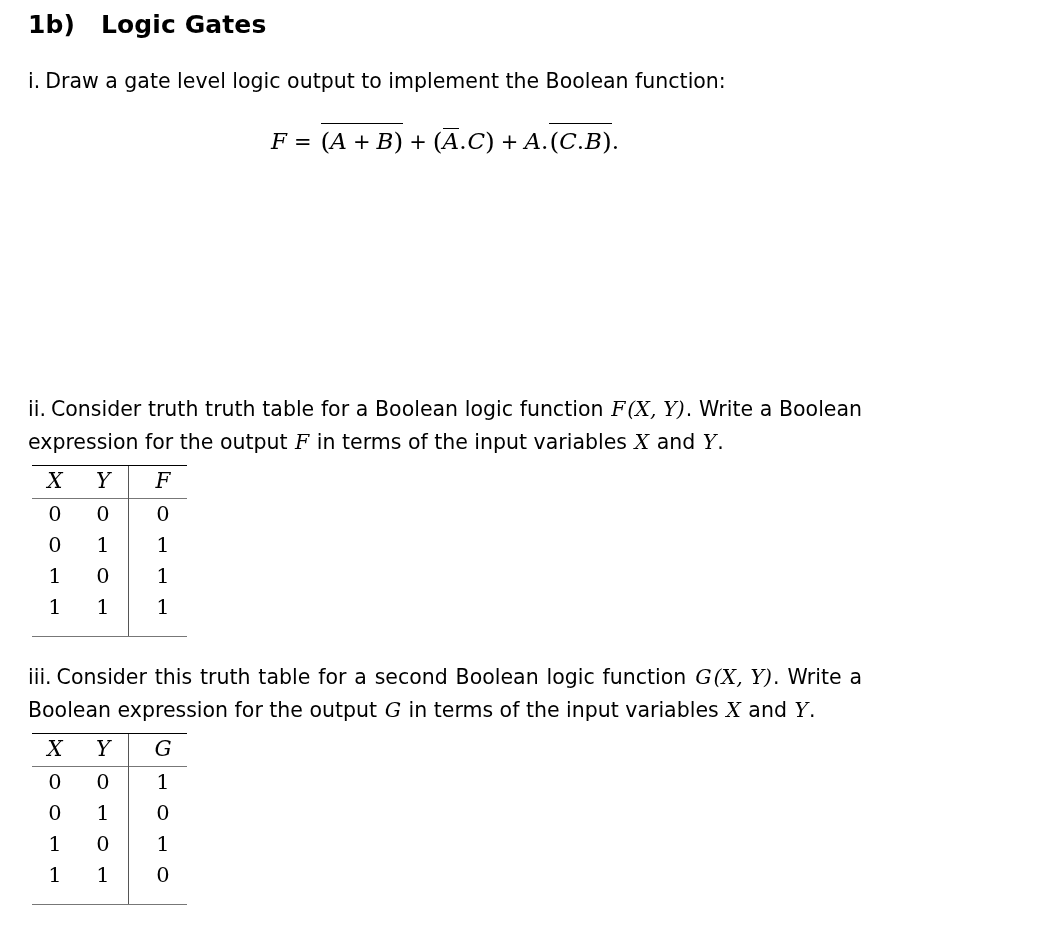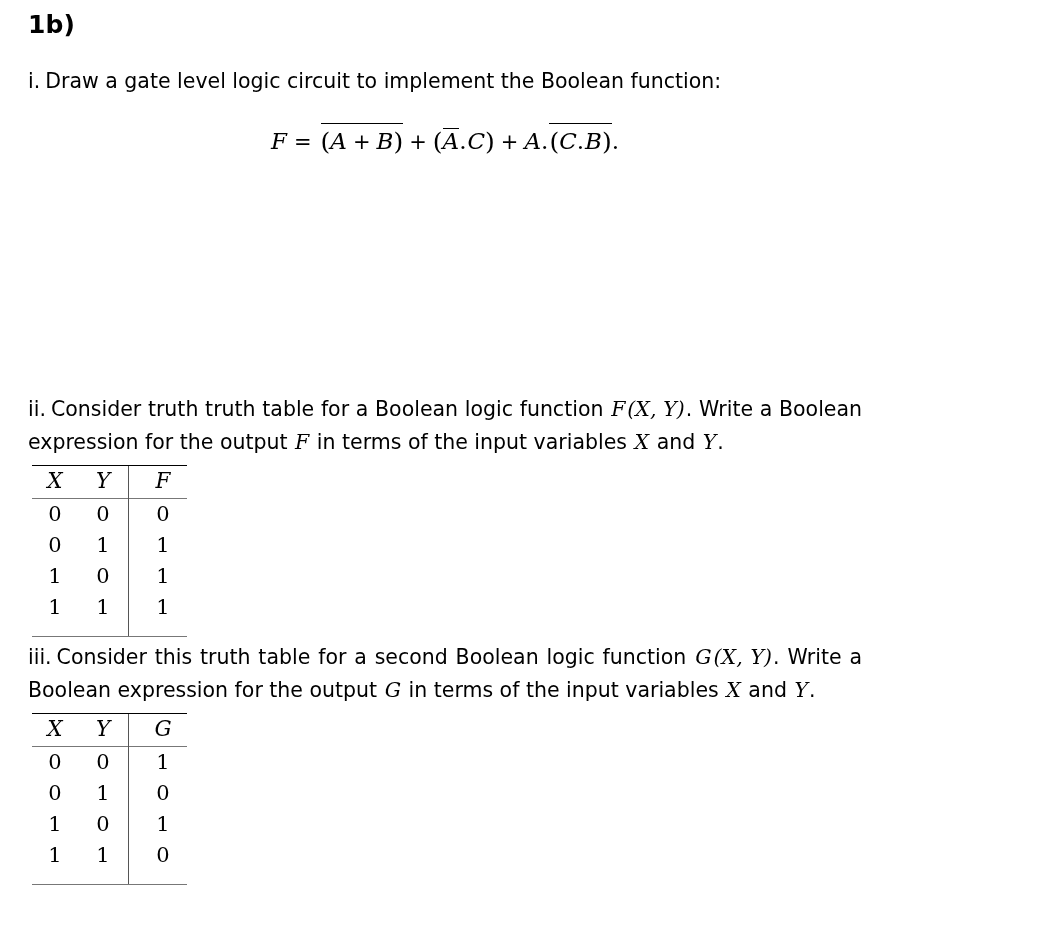--- a/index.html
+++ b/index.html
@@ -145,24 +145,25 @@
   .botrule-row > * { border-bottom: 1.1px solid #777; }
   .spacer-row td { height: 6px; padding: 0; }
 </style>
 </head>
 <body>
 
 <div class="page">
 
   <div class="heading">
     <span class="h-num">1b)</span>
+    <span>Logic Gates</span>
   </div>
 
   <div class="para">
-    <span class="lbl">i.</span><span>Draw a gate level logic circuit to implement the Boolean function:</span>
+    <span class="lbl">i.</span><span>Draw a gate level logic output to implement the Boolean function:</span>
   </div>
 
   <div class="formula-wrap">
     <div class="formula">
       <i>F</i>
         <span class="eq">=</span>
         <span class="ovl"><span class="paren">(</span><i>A</i><span class="op">+</span><i>B</i><span class="paren">)</span></span>
         <span class="op">+</span>
         <span><span class="paren">(</span><span class="ovl-tight"><i>A</i></span><span class="dotop">.</span><i>C</i><span class="paren">)</span></span>
         <span class="op">+</span>
@@ -209,21 +210,21 @@
         </tr>
         <tr class="spacer-row botrule-row">
           <td class="col-x"></td>
           <td class="col-y"></td>
           <td class="col-out vrule"></td>
         </tr>
       </tbody>
     </table>
   </div>
 
-  <div class="para" style="margin-top:4px;">
+  <div class="para" style="margin-top:24px;">
     <span class="lbl">iii.</span><span>Consider this truth table for a second Boolean logic function </span><span class="mathvar">G</span><span class="mathvar">(X, Y)</span><span>. Write a Boolean expression for the output </span><span class="mathvar">G</span><span> in terms of the input variables </span><span class="mathvar">X</span><span> and </span><span class="mathvar">Y</span><span>.</span>
   </div>
 
   <div class="table-block">
     <table class="truth">
       <thead>
         <tr class="toprule">
           <th class="col-x">X</th>
           <th class="col-y">Y</th>
           <th class="col-out vrule">G</th>

